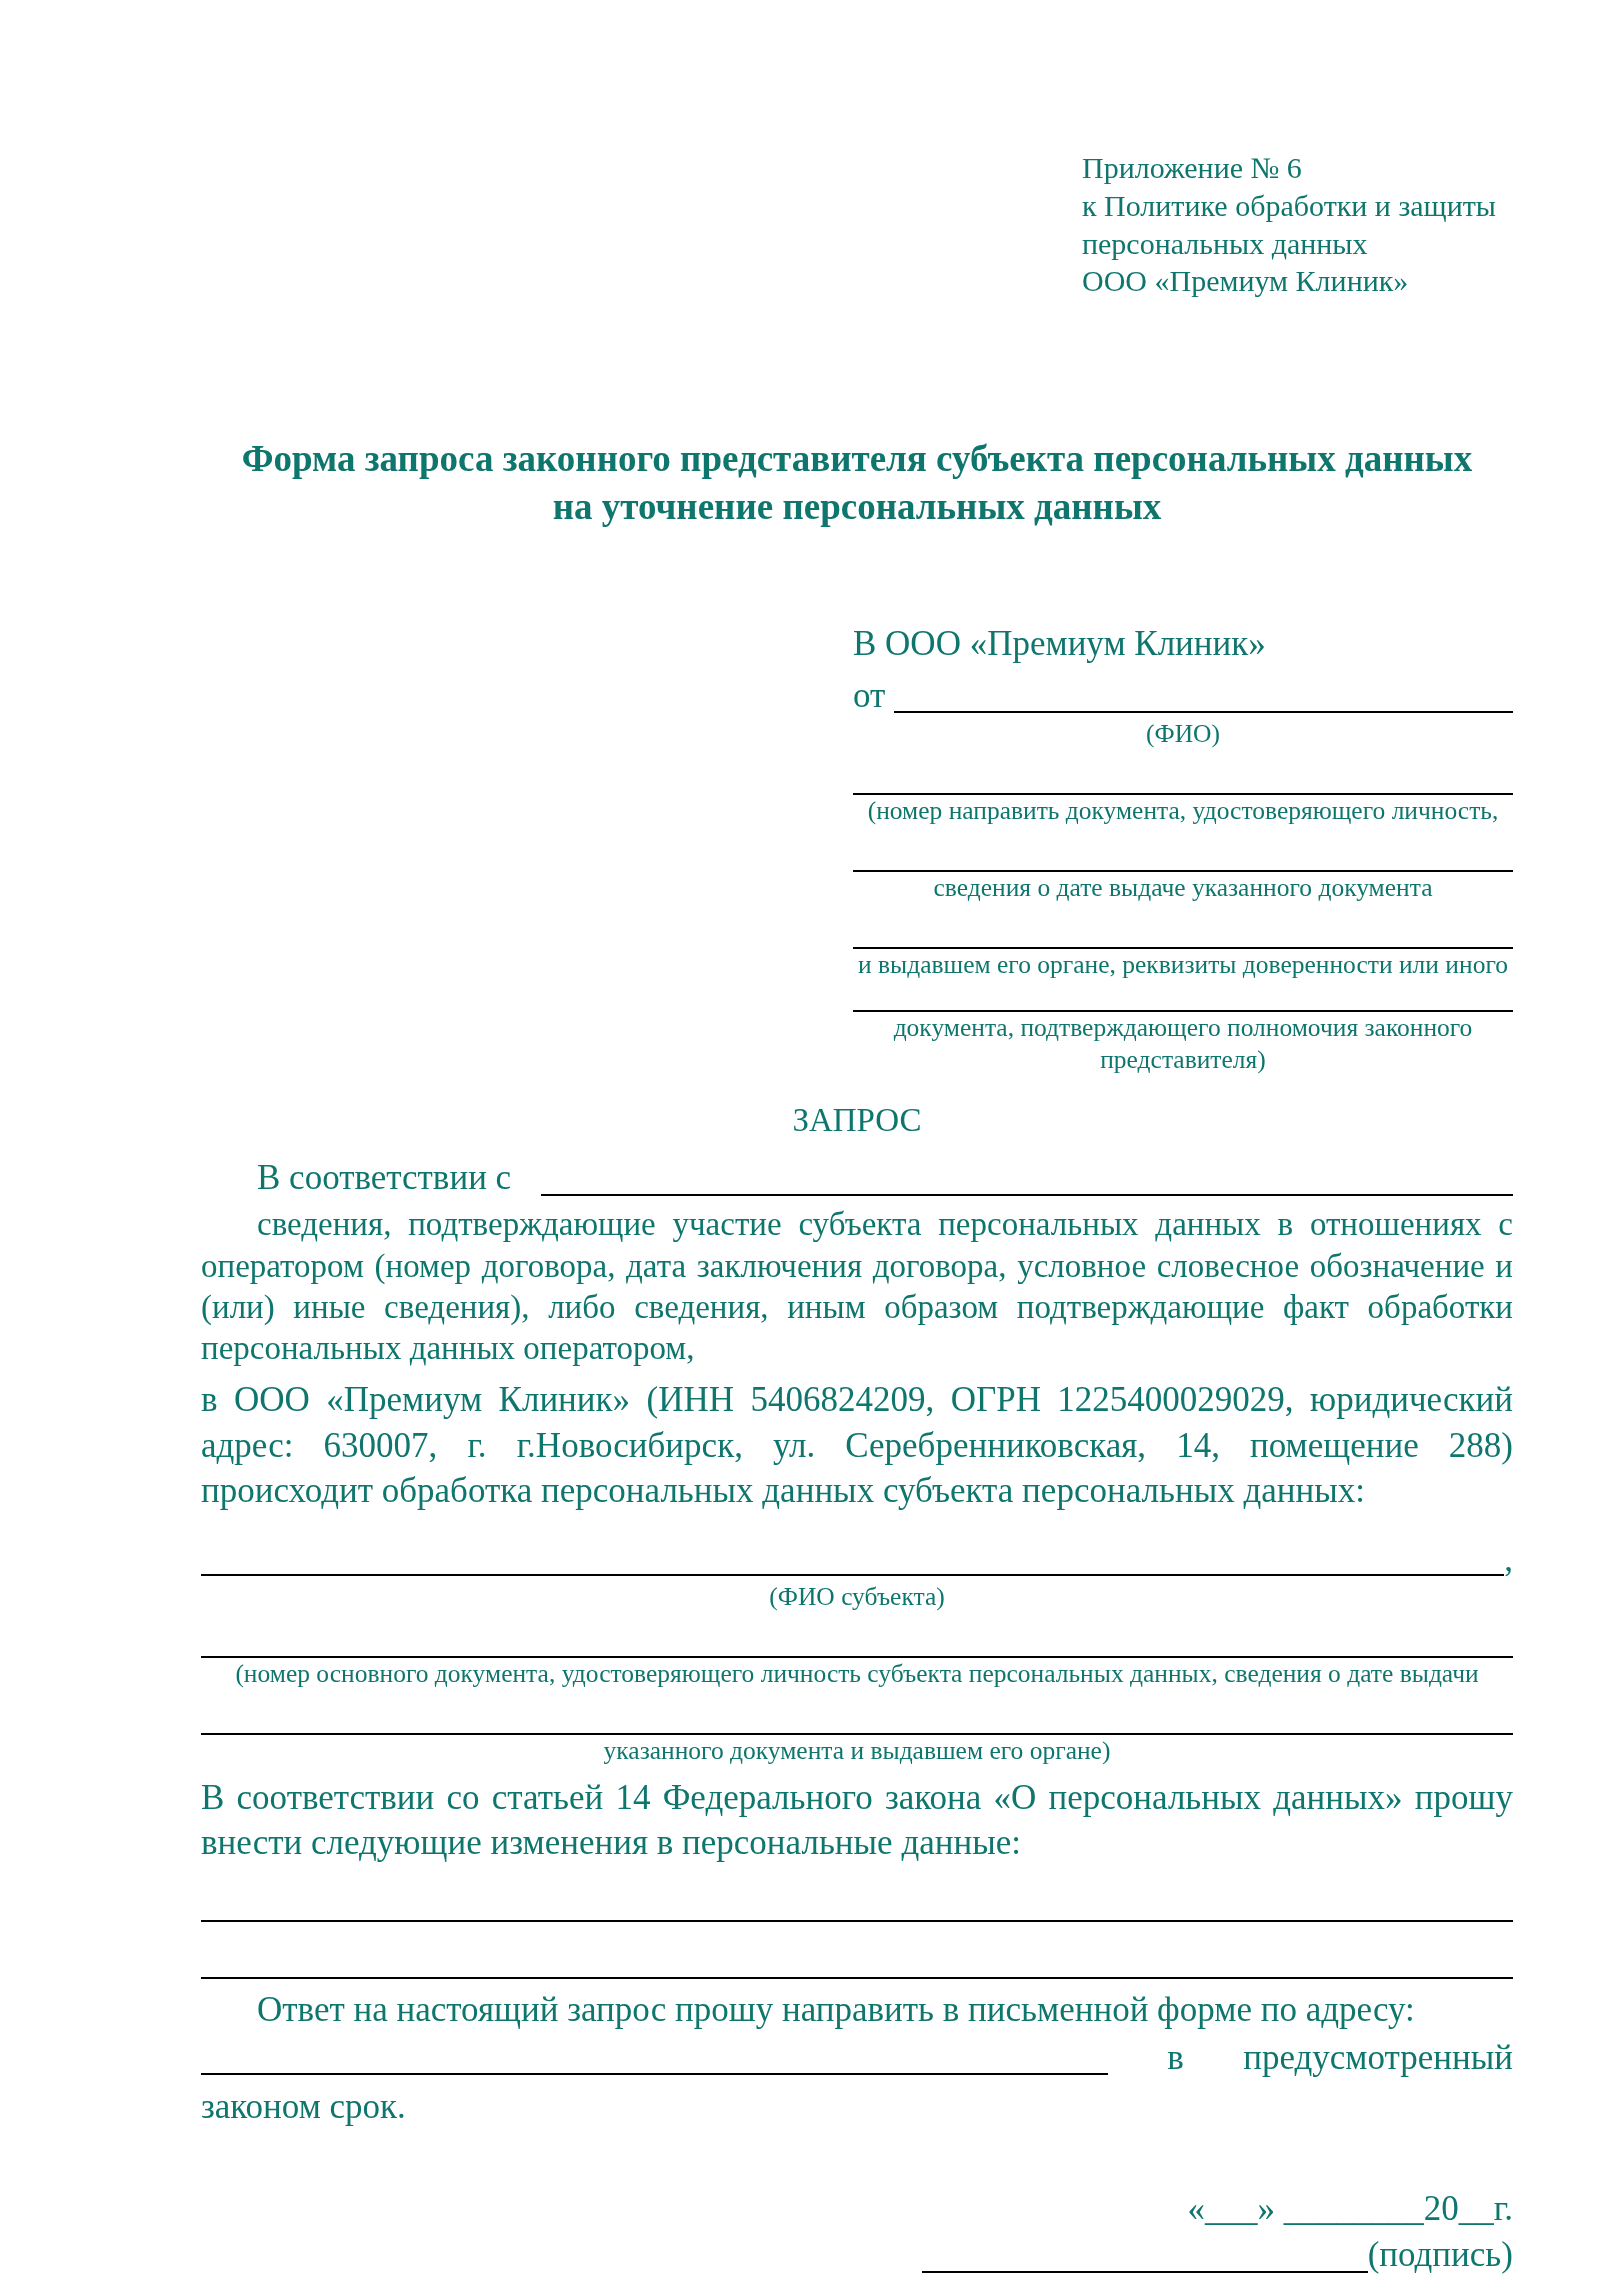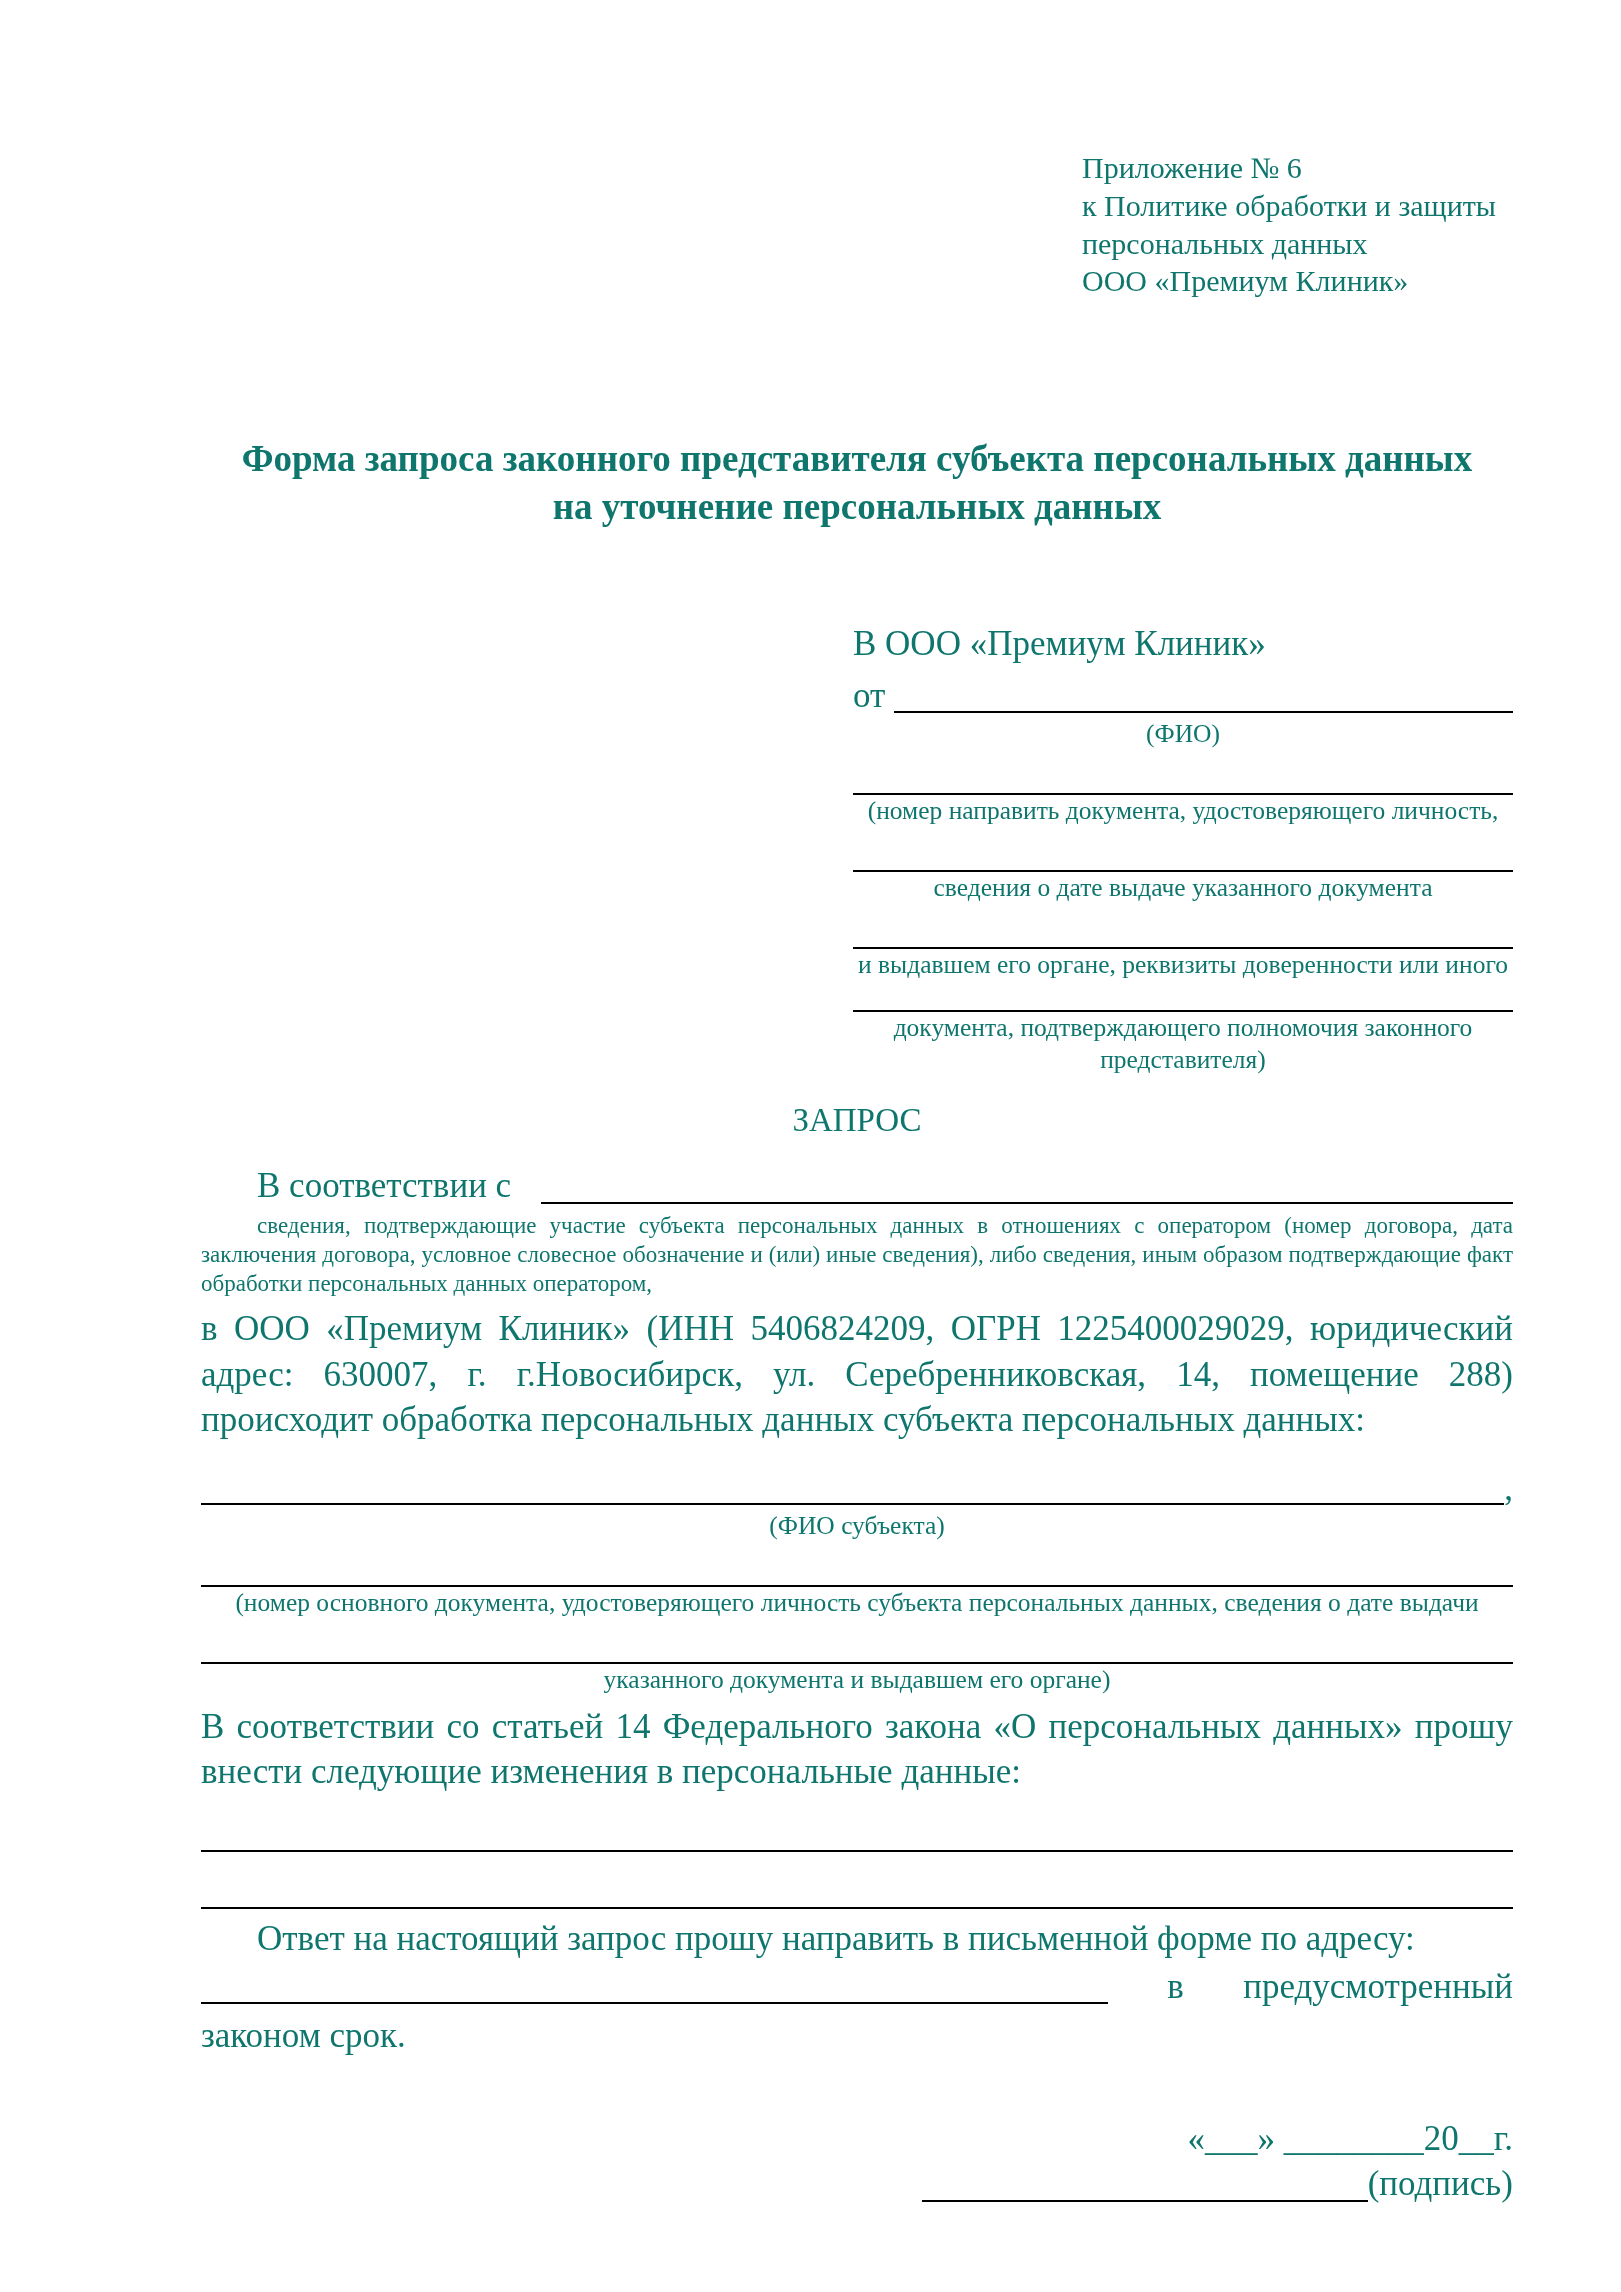--- a/index.html
+++ b/index.html
@@ -55,30 +55,30 @@
   .wline.h52 { height: 51px; margin-top: 3.9px; }
   
   .zapros {
     margin-top: 23.5px;
     text-align: center;
     font-size: 33px;
     line-height: 1.3;
   }
   .intro-row {
     display: flex;
-    margin-top: 21px;
+    margin-top: 13px;
     padding-left: 56px;
     font-size: 35px;
     line-height: 1.3;
     gap: 21px;
   }
   .intro-row .intro-text { white-space: pre; }
   .footnote {
     margin-top: 3.9px;
-    font-size: 23px;
+    font-size: 33px;
     line-height: 1.25;
     text-align: justify;
     text-indent: 56px;
   }
   .para {
     margin: 7.8px 0 0 0;
     font-size: 35px;
     line-height: 1.3;
     text-align: justify;
   }

